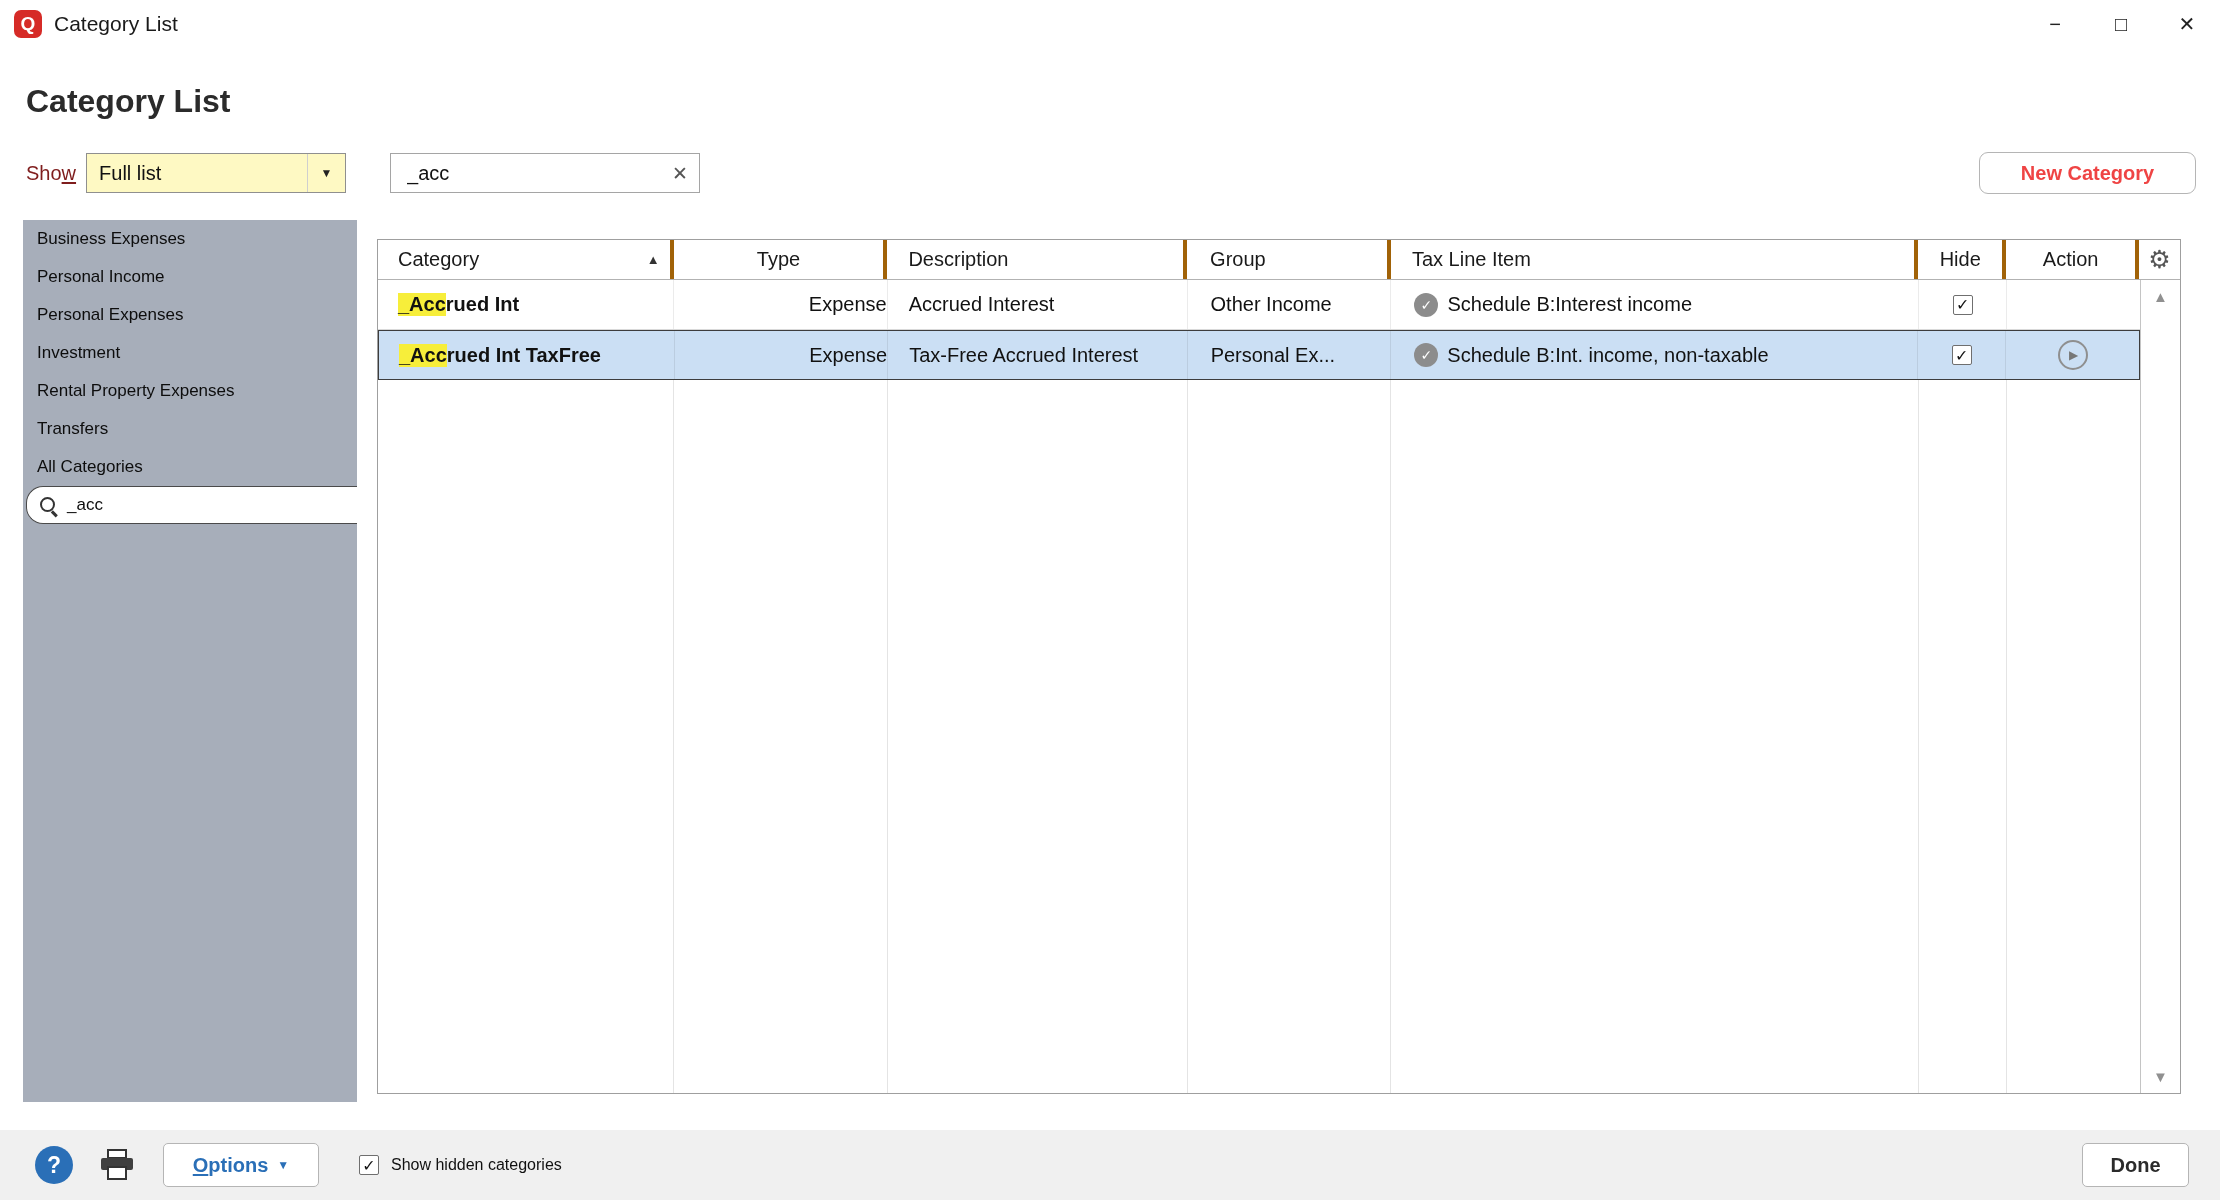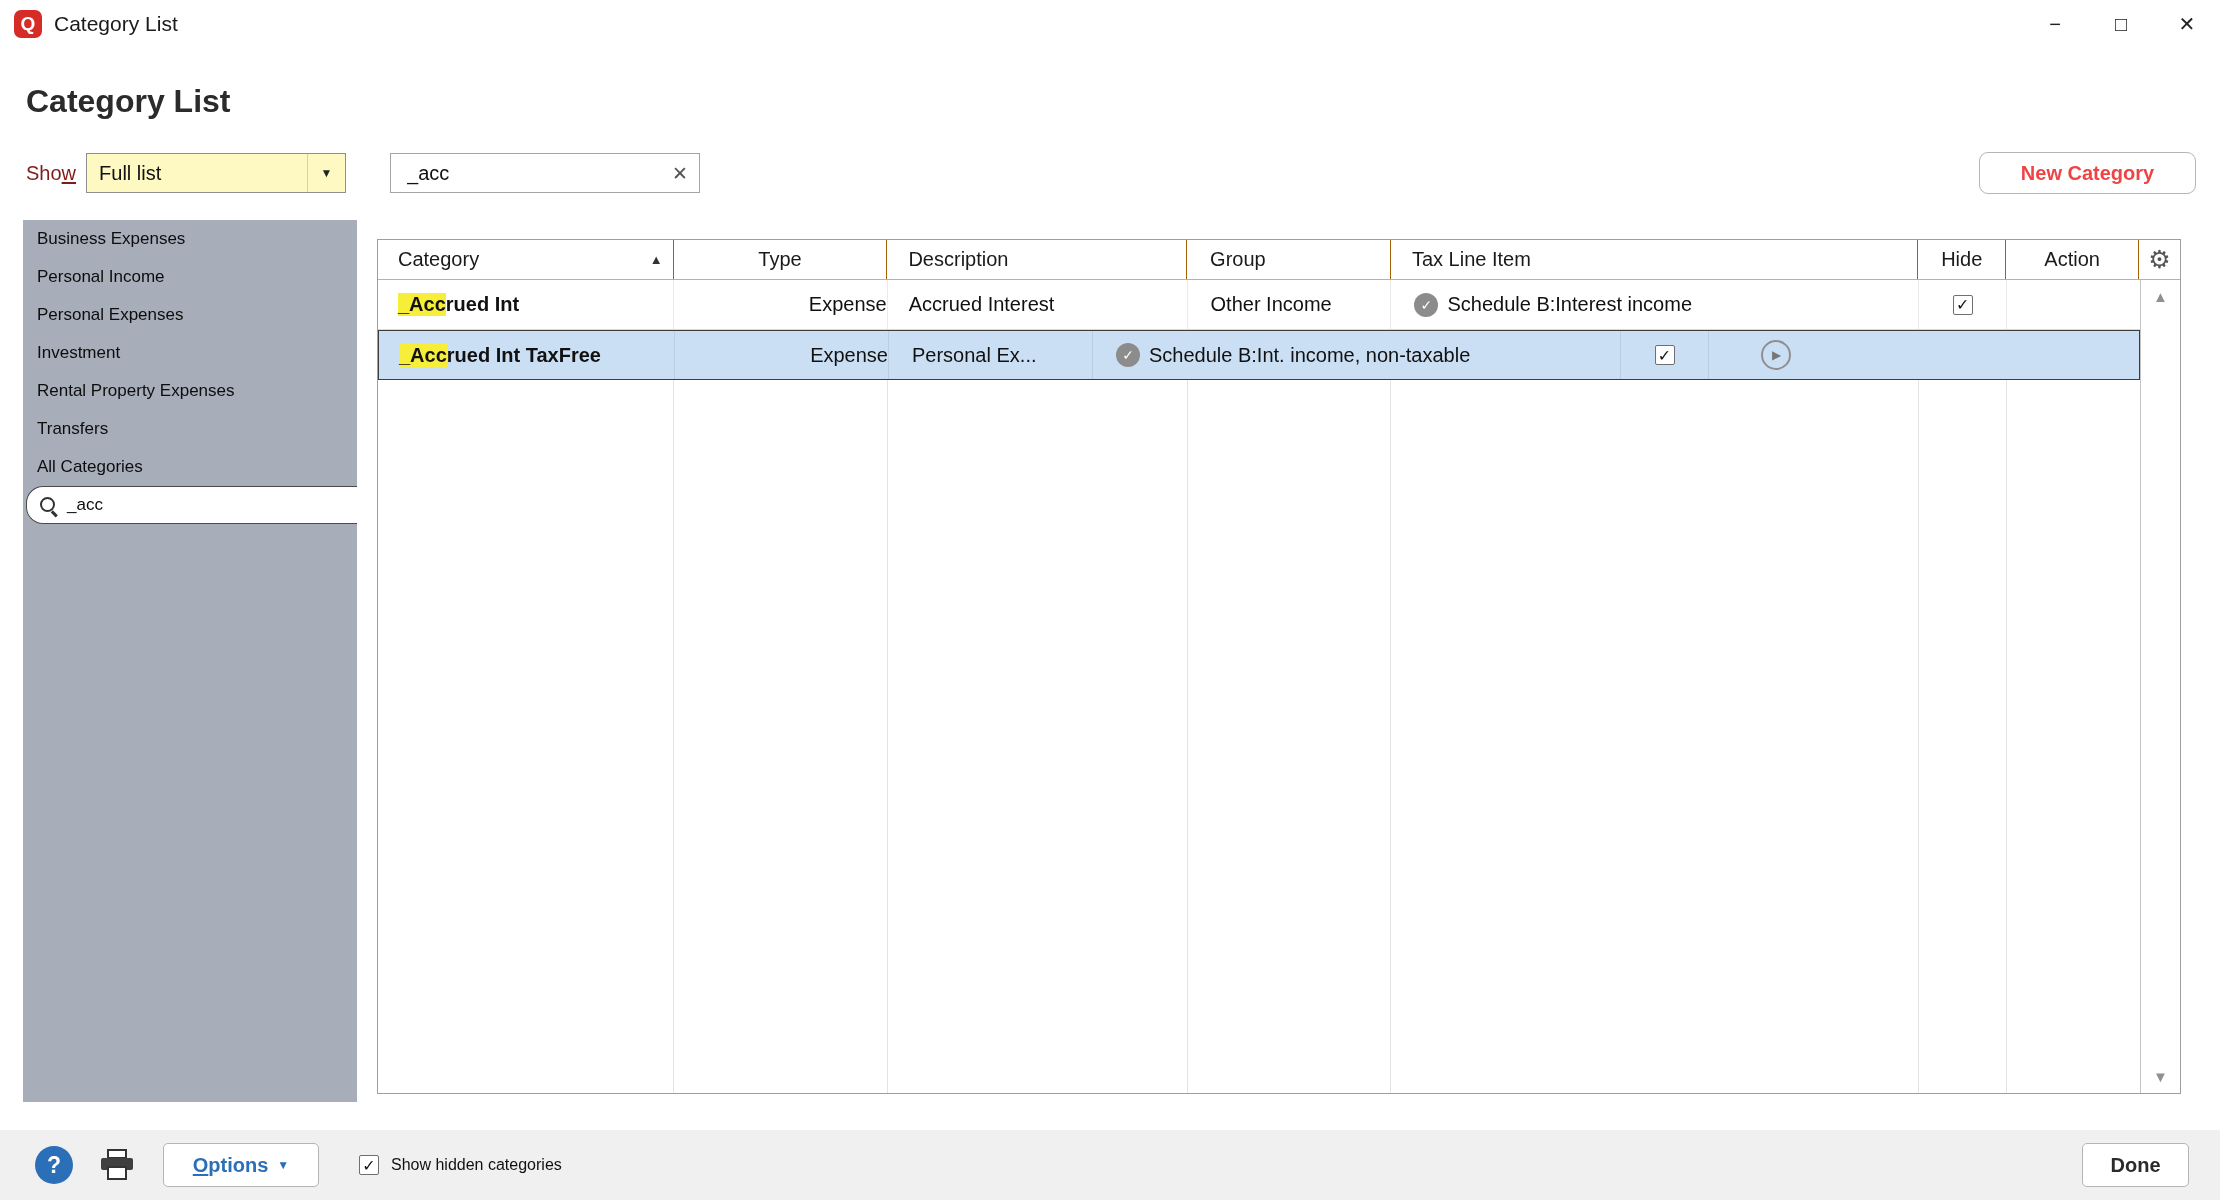--- a/index.html
+++ b/index.html
@@ -60,21 +60,21 @@
   .mag { position:relative; width:19px; height:19px; flex:none; }
   .mag::before { content:""; position:absolute; left:1px; top:1px; width:11px; height:11px;
                  border:2px solid #333; border-radius:50%; }
   .mag::after { content:""; position:absolute; left:13px; top:14px; width:7px; height:2.5px;
                 background:#333; transform:rotate(45deg); transform-origin:left center; }
 
   .tablewrap { position:absolute; left:377px; top:19px; width:1804px; height:855px;
                border:1px solid #9f9f9f; background:#fff; display:flex; flex-direction:column; }
 
   .thead { display:flex; height:40px; border-bottom:1px solid #b2b2b2; flex:none; }
-  .th { display:flex; align-items:center; font-size:20px; color:#1a1a1a; border-right:1px solid #a16207; }
+  .th { display:flex; align-items:center; font-size:20px; color:#1a1a1a; border-right:4px solid #a16207; }
   .c-cat    { width:296px; }
   .c-type   { width:214px; }
   .c-desc   { width:300px; }
   .c-group  { width:204px; }
   .c-tax    { width:528px; }
   .c-hide   { width:88px;  }
   .c-action { width:133px; }
   .c-scroll { width:41px;  }
   .th.c-cat   { padding-left:20px; }
   .th.c-type  { justify-content:center; }
@@ -269,20 +269,23 @@
         </div>
 
         <div class="row selected">
           <div class="cell c-cat">
             <span class="hl">_Acc</span>
               <span>rued Int TaxFree</span>
           </div>
           <div class="cell c-type">
               <span>Expense</span>
             </div>
+          <div class="cell c-desc">
+              <span>Tax-Free Accrued Interest</span>
+            </div>
           <div class="cell c-group">
               <span>Personal Ex...</span>
             </div>
           <div class="cell c-tax">
             <span class="taxcheck">✓</span>
             <span>Schedule B:Int. income, non-taxable</span>
           </div>
           <div class="cell c-hide">
             <span class="cb">✓</span>
           </div>

